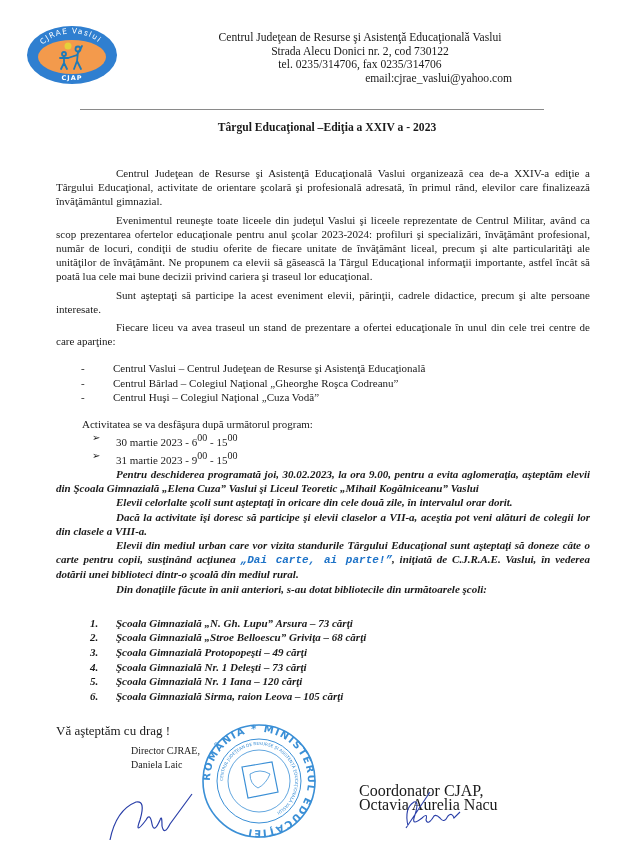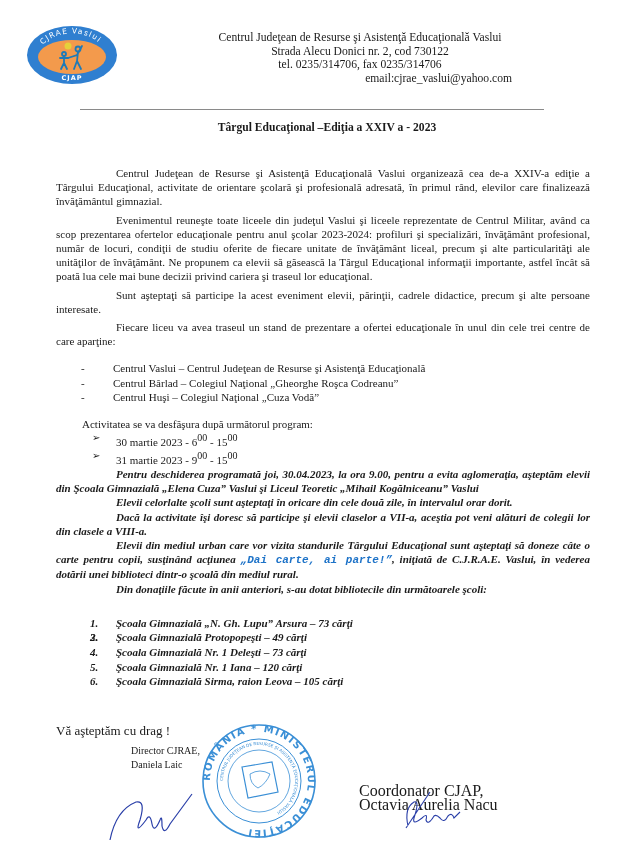--- a/index.html
+++ b/index.html
@@ -85,28 +85,28 @@
   <ul class="dash-list">
     <li>Centrul Vaslui – Centrul Judeţean de Resurse şi Asistenţă Educaţională</li>
     <li>Centrul Bârlad – Colegiul Naţional „Gheorghe Roşca Codreanu”</li>
     <li>Centrul Huşi – Colegiul Naţional „Cuza Vodă”</li>
   </ul>
   <p class="act">Activitatea se va desfăşura după următorul program:</p>
   <ul class="arrow-list">
     <li><span class="ar">➢</span><span>30 martie 2023 - 6</span><sup>00</sup><span> - 15</span><sup>00</sup></li>
     <li><span class="ar">➢</span><span>31 martie 2023 - 9</span><sup>00</sup><span> - 15</span><sup>00</sup></li>
   </ul>
-  <p class="indent bi">Pentru deschiderea programată joi, 30.04.2023, la ora 9.00, pentru a evita aglomeraţia, aşteptăm elevii din Şcoala Gimnazială „Elena Cuza” Vaslui şi Liceul Teoretic „Mihail Kogălniceanu” Vaslui</p>
+  <p class="indent bi">Pentru deschiderea programată joi, 30.02.2023, la ora 9.00, pentru a evita aglomeraţia, aşteptăm elevii din Şcoala Gimnazială „Elena Cuza” Vaslui şi Liceul Teoretic „Mihail Kogălniceanu” Vaslui</p>
   <p class="indent bi">Elevii celorlalte şcoli sunt aşteptaţi în oricare din cele două zile, în intervalul orar dorit.</p>
   <p class="indent bi">Dacă la activitate îşi doresc să participe şi elevii claselor a VII-a, aceştia pot veni alături de colegii lor din clasele a VIII-a.</p>
   <p class="indent bi"><span>Elevii din mediul urban care vor vizita standurile Târgului Educaţional sunt aşteptaţi să doneze câte o carte pentru copii, susţinând acţiunea </span><span class="blue">„Dai carte, ai parte!”</span><span>, iniţiată de C.J.R.A.E. Vaslui, în vederea dotării unei biblioteci dintr-o şcoală din mediul rural.</span></p>
   <p class="indent bi">Din donaţiile făcute în anii anteriori, s-au dotat bibliotecile din următoarele şcoli:</p>
   <ol class="num-list">
     <li><span class="n">1.</span><span>Şcoala Gimnazială „N. Gh. Lupu” Arsura – 73 cărţi</span></li>
-    <li><span class="n">2.</span></li>
+    <li><span class="n">2.</span><span>Şcoala Gimnazială „Stroe Belloescu” Griviţa – 68 cărţi</span></li>
     <li><span class="n">3.</span><span>Şcoala Gimnazială Protopopeşti – 49 cărţi</span></li>
     <li><span class="n">4.</span><span>Şcoala Gimnazială Nr. 1 Deleşti – 73 cărţi</span></li>
     <li><span class="n">5.</span><span>Şcoala Gimnazială Nr. 1 Iana – 120 cărţi</span></li>
     <li><span class="n">6.</span><span>Şcoala Gimnazială Sirma, raion Leova – 105 cărţi</span></li>
   </ol>
 </div>
 
 <div class="abs closing">Vă aşteptăm cu drag !</div>
 
 <svg class="abs stamp" viewBox="0 0 118 118">

